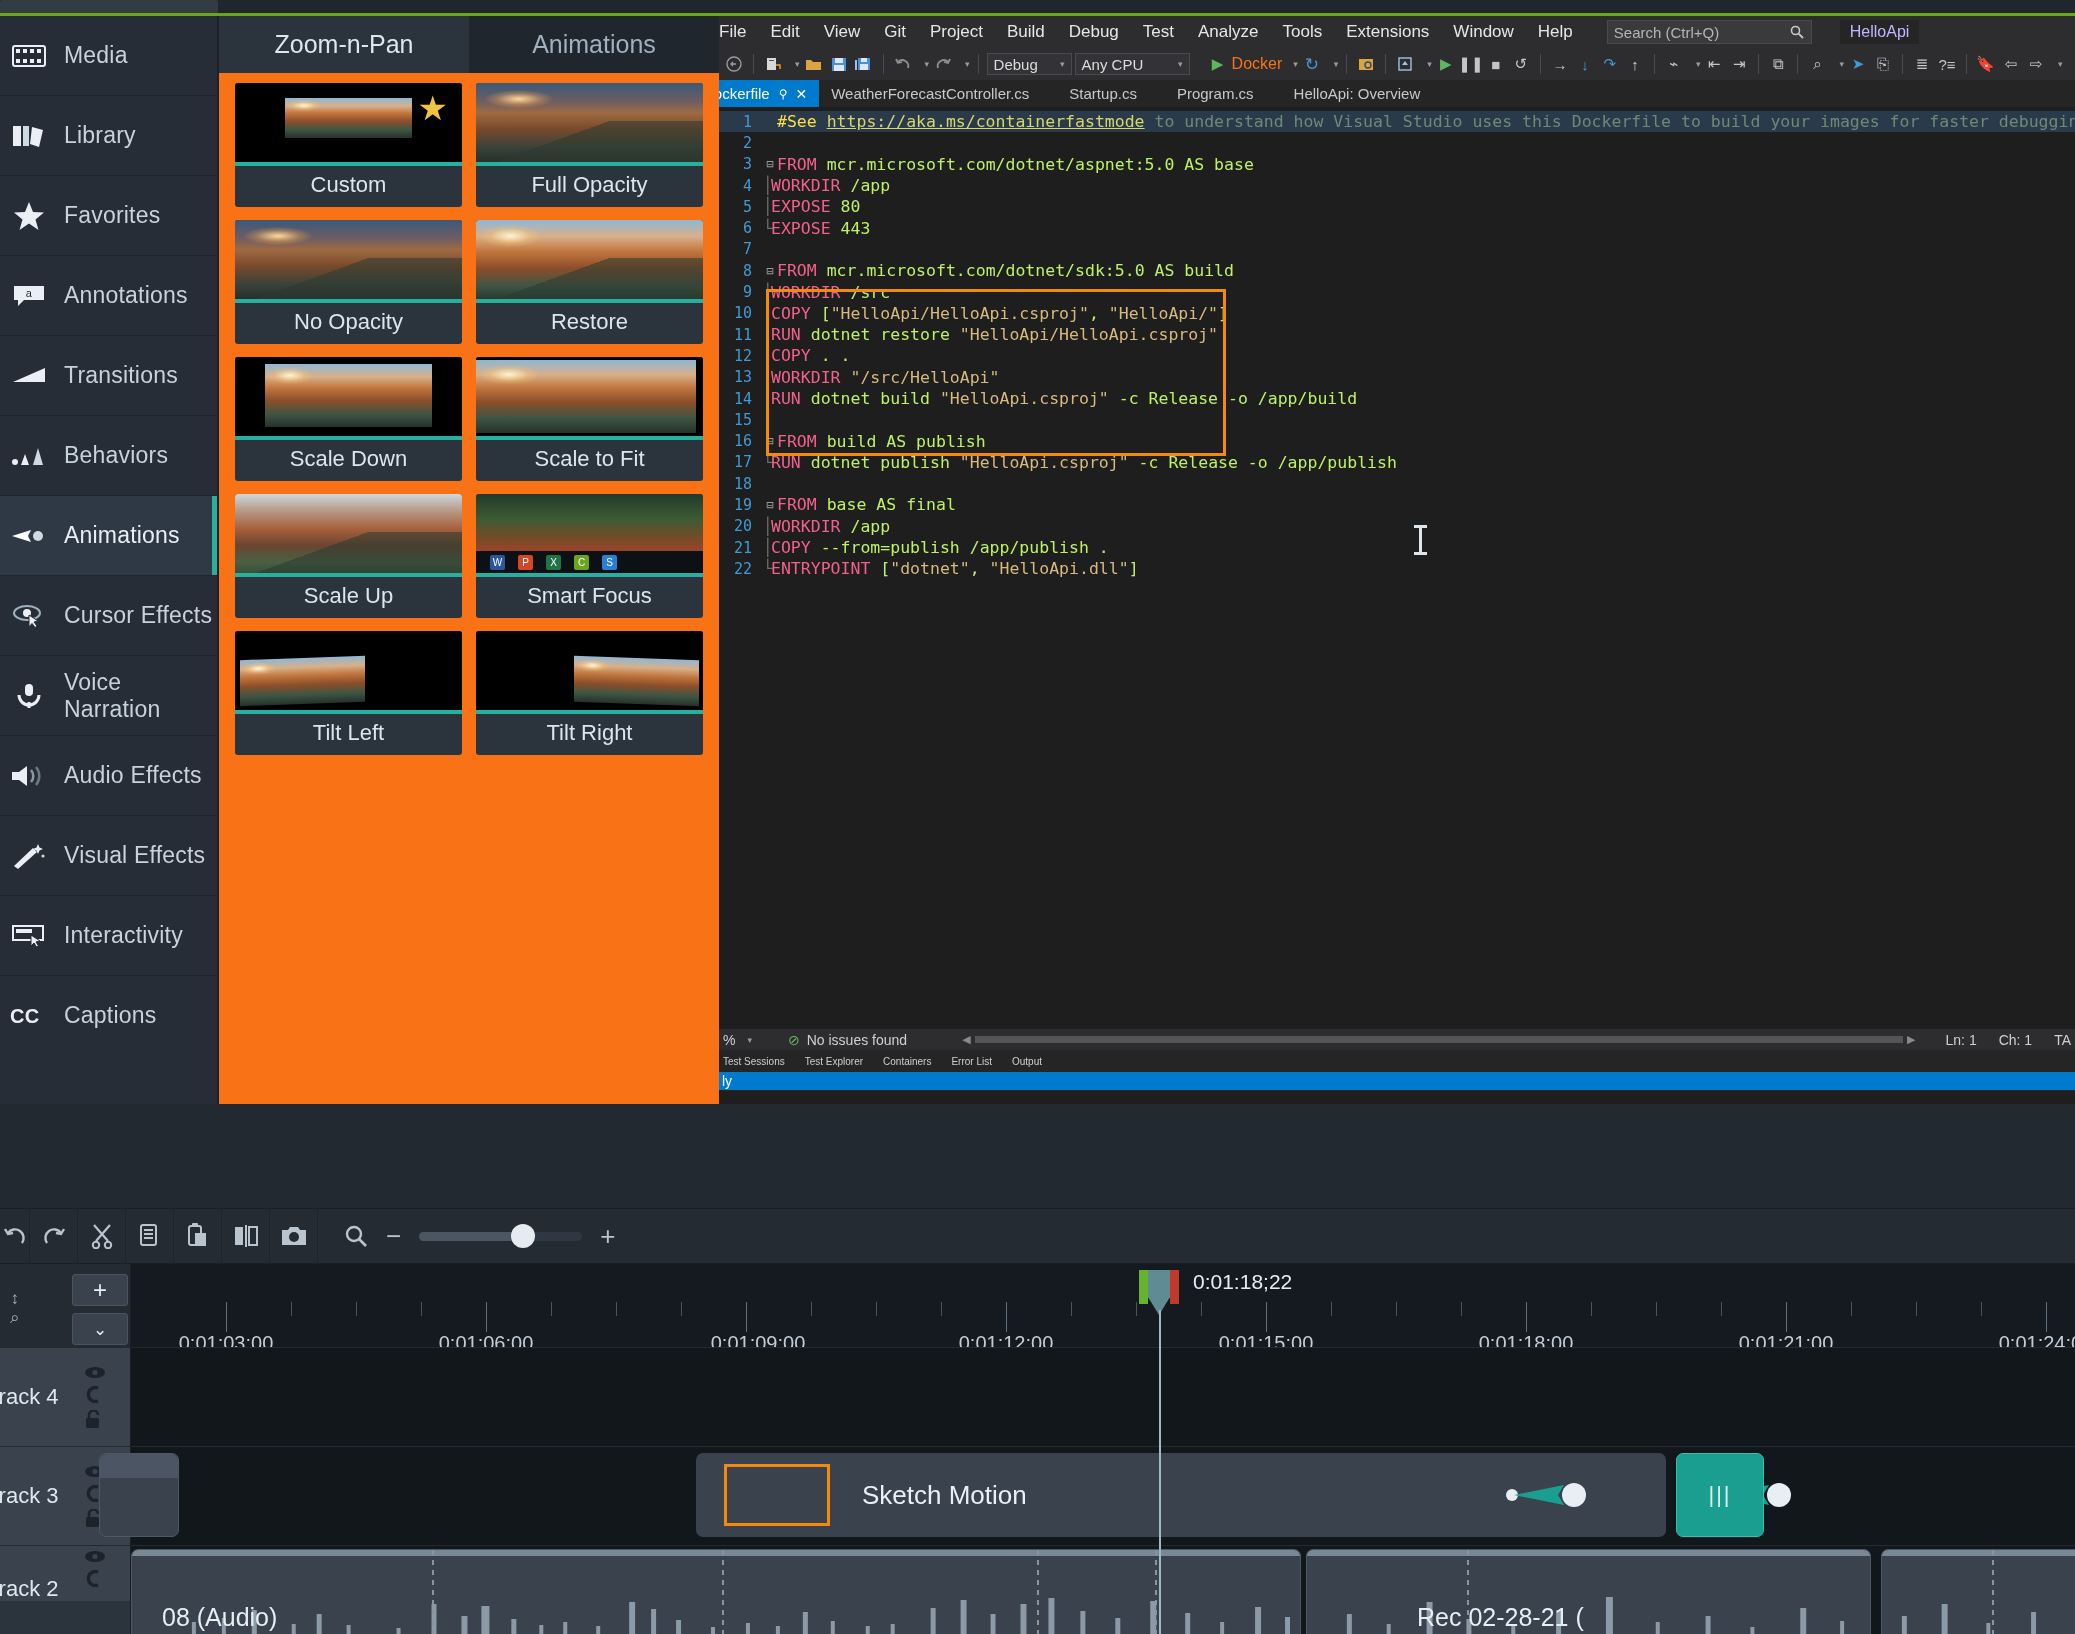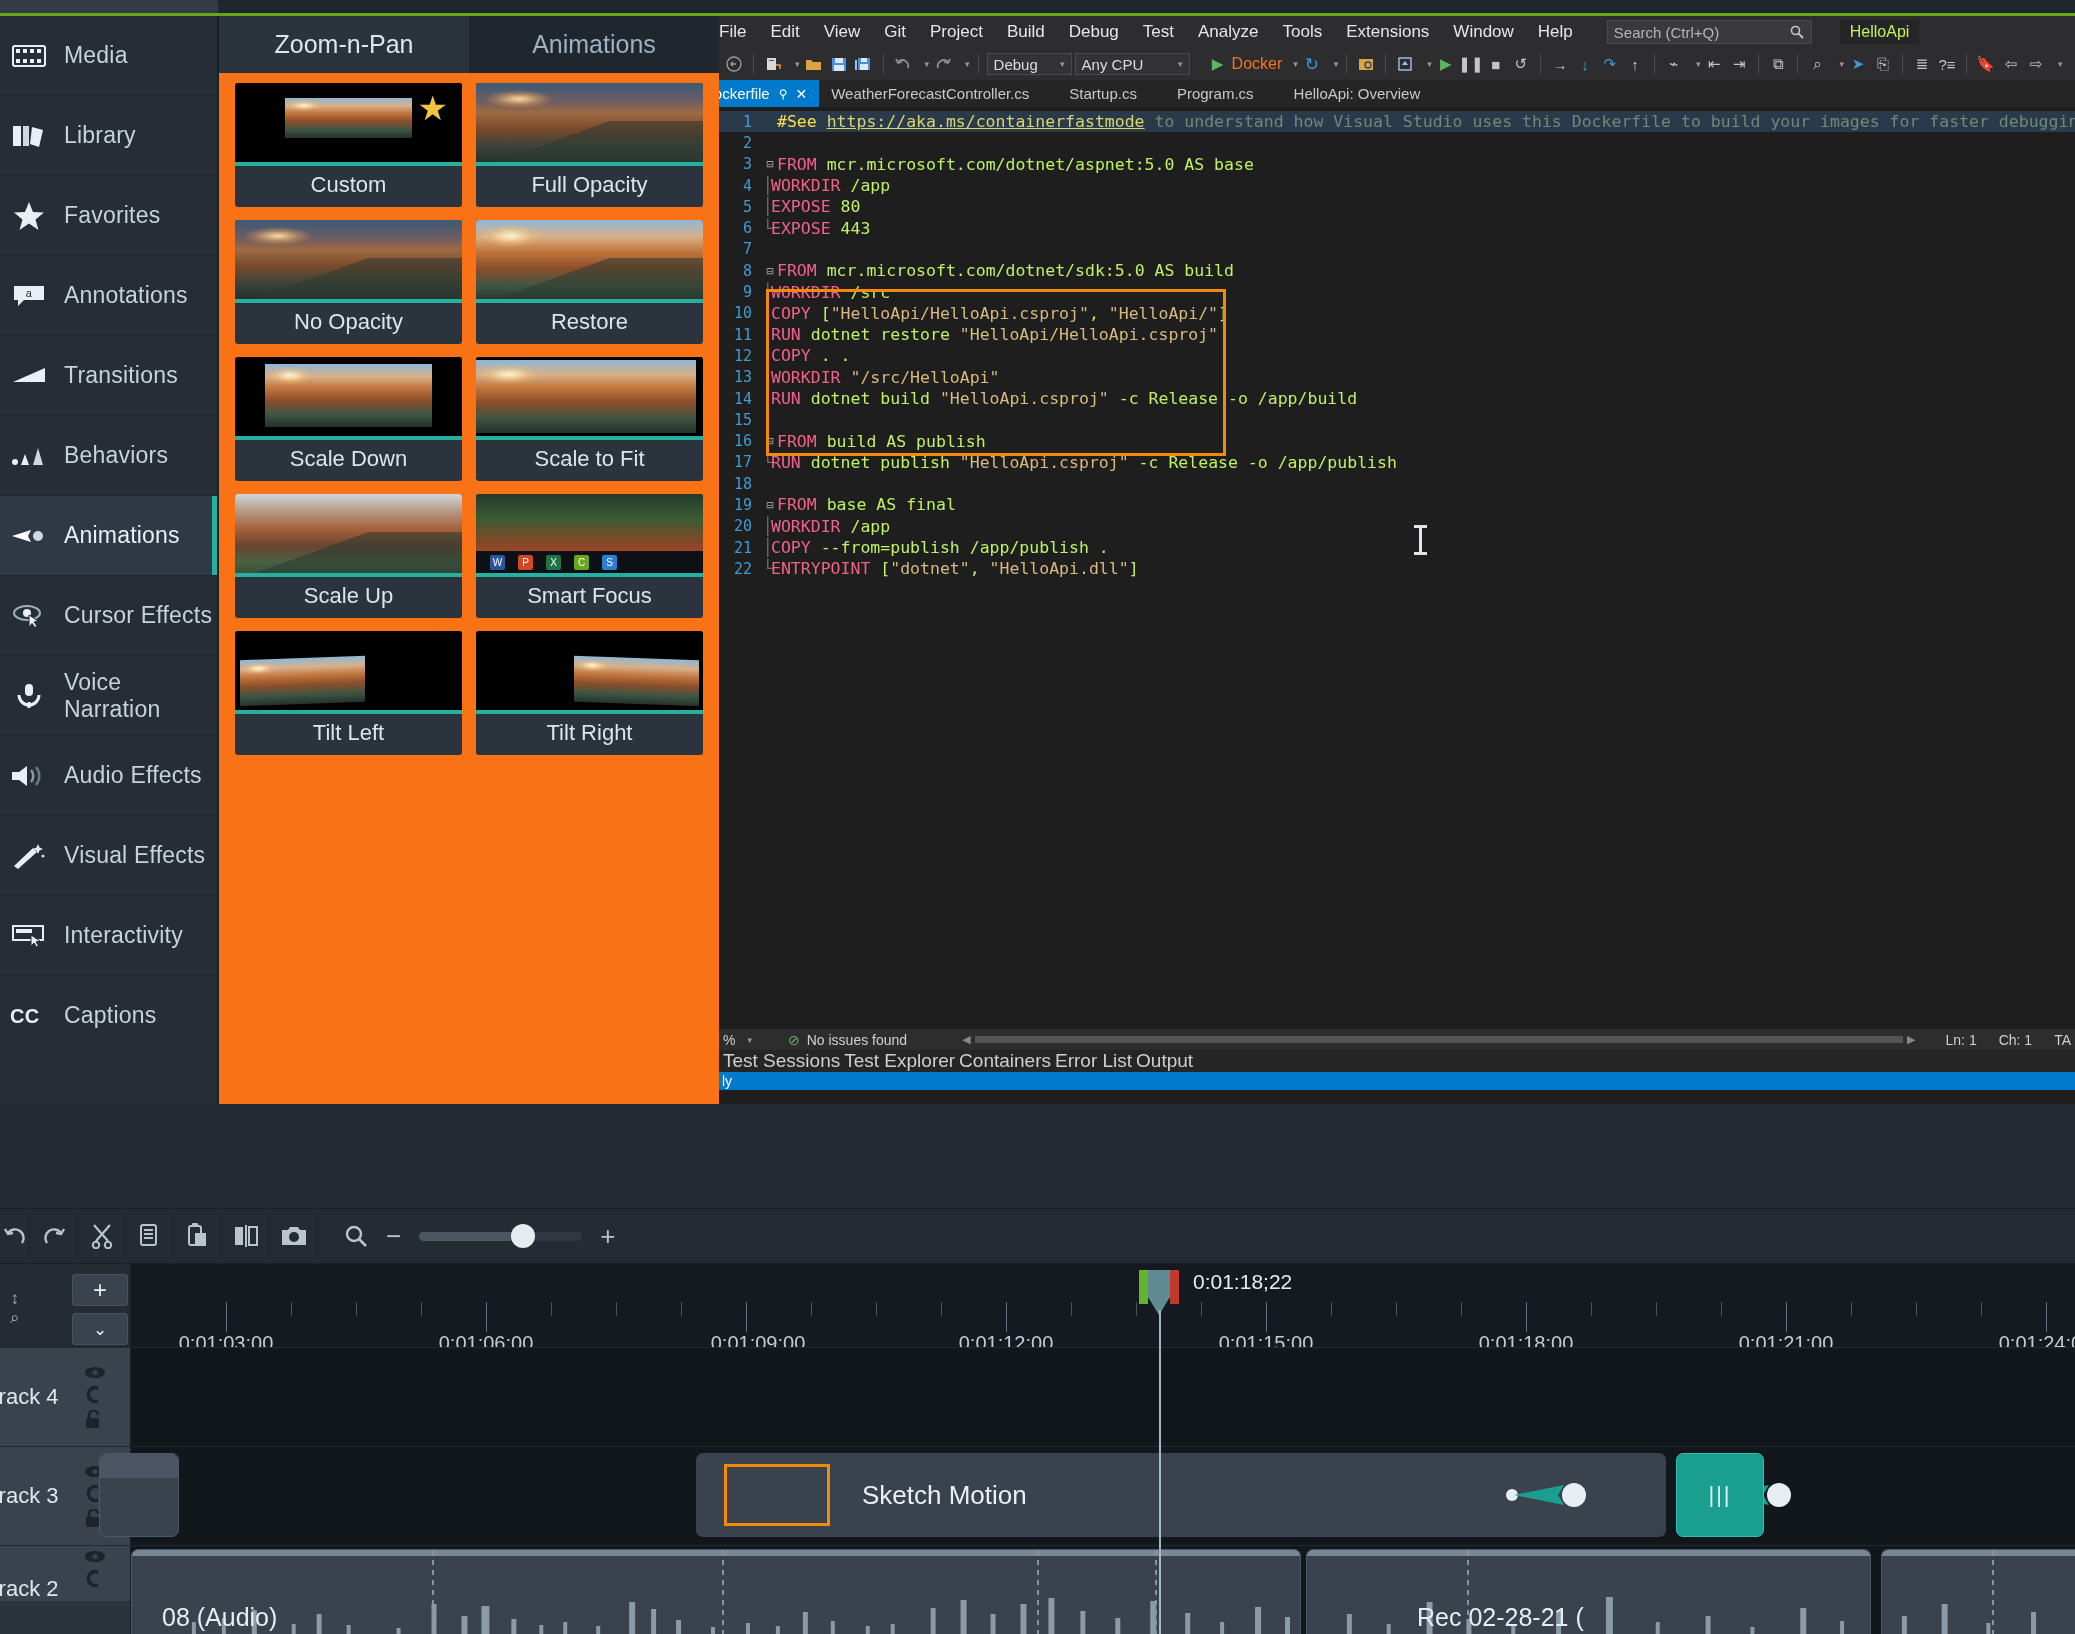--- a/index.html
+++ b/index.html
@@ -71,21 +71,21 @@
     align-items:center; justify-content:center; font-family:"Liberation Sans",sans-serif; }
 
   
   .vs { position:absolute; left:719px; top:16px; width:1356px; height:1088px; background:#1e1e1e; overflow:hidden; }
   .vs-menubar { height:32px; background:#2d2d30; display:flex; align-items:center; padding-left:6px; }
   .vs-menu { color:#e6e6e6; font-size:17px; padding:0 12px; white-space:nowrap; }
   .vs-search {
     margin-left:22px; width:205px; height:24px; background:#3a3a3d; border:1px solid #4a4a4d;
     display:flex; align-items:center; padding:0 6px; color:#b5b5b5; font-size:15px; position:relative;
   }
-  .vs-proj { margin-left:28px; background:#252526; color:#bef264; font-size:16px; padding:3px 10px; }
+  .vs-proj { margin-left:28px; background:#252526; color:#c4b5fd; font-size:16px; padding:3px 10px; }
 
   .vs-toolbar { height:32px; background:#2d2d30; display:flex; align-items:center; gap:3px; padding-left:4px; color:#c5c5c5; }
   .tb-sep { width:1px; height:20px; background:#4a4a4d; margin:0 5px; }
   .tb-btn { width:22px; height:22px; display:flex; align-items:center; justify-content:center; font-size:15px; }
   .tb-combo {
     height:22px; background:#333337; border:1px solid #4a4a4d; color:#dcdcdc; font-size:15px;
     display:flex; align-items:center; padding:0 6px; justify-content:space-between;
   }
   .caret { font-size:9px; color:#9a9a9a; margin-left:8px; }
 
@@ -106,21 +106,21 @@
   .cmt { color:#fde047; }
   .cmt2 { color:#6d8a78; }
   .lnk { color:#d7d76a; text-decoration:underline; }
   .hl-first { background:#2a3a4a; }
   .orange-box { position:absolute; left:47px; top:182px; width:460px; height:167px; border:3px solid #f28b0c; pointer-events:none; }
   .caret-mouse { position:absolute; left:700px; top:418px; width:3px; height:30px; background:#dfe6ec; }
   .caret-mouse::before, .caret-mouse::after { content:""; position:absolute; left:-5px; width:13px; height:3px; background:#dfe6ec; }
   .caret-mouse::before { top:0; } .caret-mouse::after { bottom:0; }
 
   .vs-statusrow { height:21px; background:#2d2d30; display:flex; align-items:center; color:#d0d0d0; font-size:14px; padding-left:4px; }
-  .vs-panel-tabs { height:22px; background:#252526; display:flex; align-items:center; color:#cfcfcf; font-size:19px; gap:4px; padding-left:4px; }
+  .vs-panel-tabs { height:22px; background:#252526; display:flex; align-items:center; color:#cfcfcf; font-size:10px; gap:20px; padding-left:4px; }
   .vs-bluebar { height:18px; background:#007acc; color:#fff; font-size:14px; display:flex; align-items:center; padding-left:3px; }
 
   
   .playbar { position:absolute; left:0; top:1104px; width:2075px; height:104px; background:#222931; }
 
   
   .tl-toolbar { position:absolute; left:0; top:1208px; width:2075px; height:56px; background:#242b33; border-top:1px solid #1a1f26; border-bottom:1px solid #1a1f26; display:flex; align-items:center; }
   .tl-btn { width:48px; height:56px; display:flex; align-items:center; justify-content:center; color:#b9c4cf; border-right:1px solid #1d232a; }
   .zoomgrp { display:flex; align-items:center; margin-left:26px; gap:18px; color:#b9c4cf; }
   .zbar { position:relative; width:163px; height:9px; background:#2f3842; border-radius:5px; }

